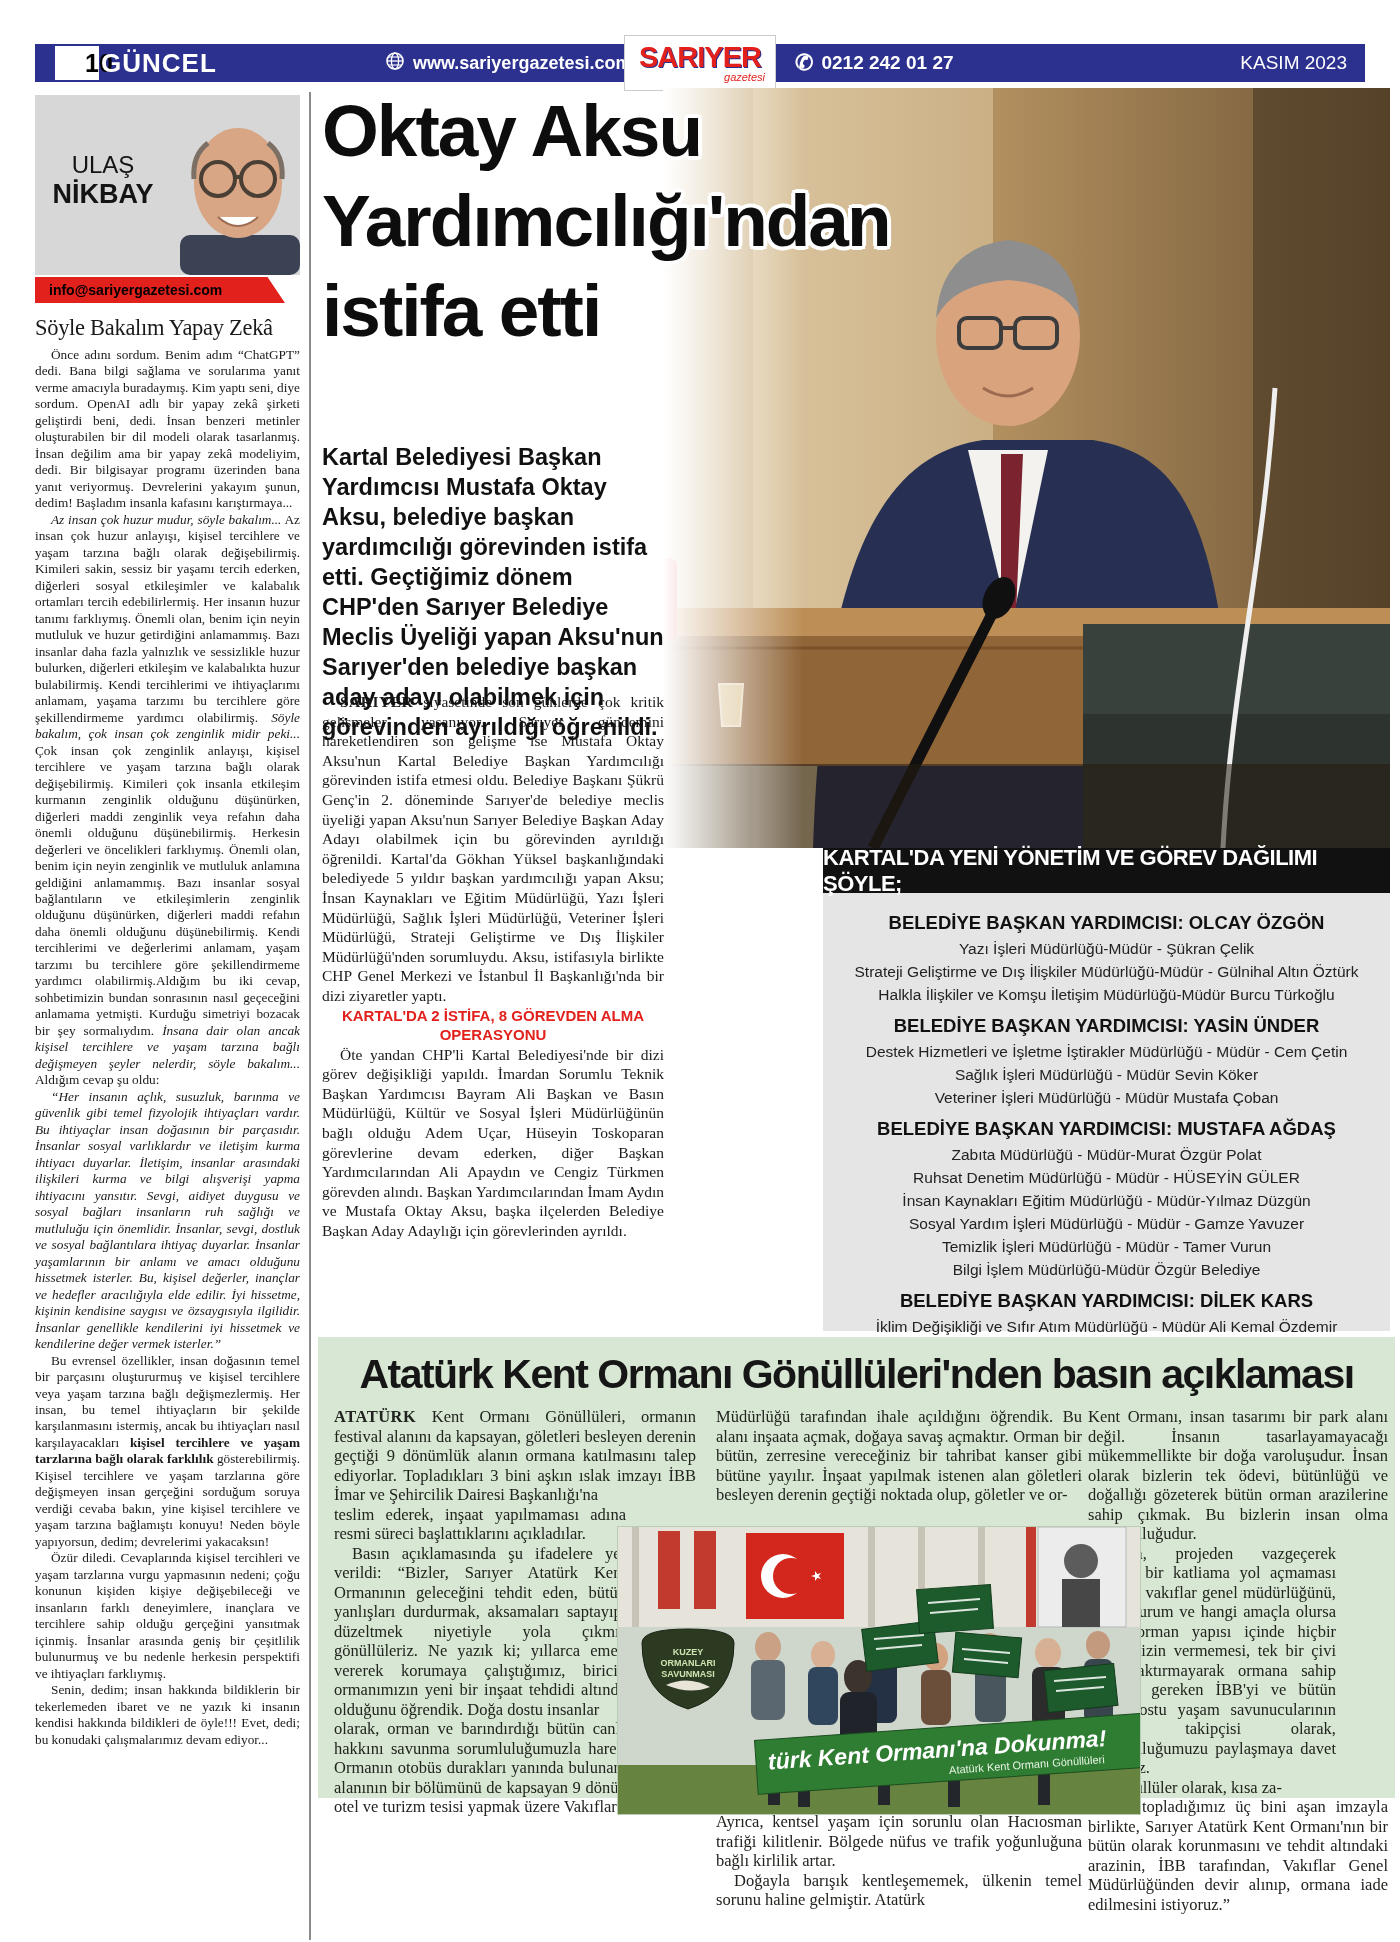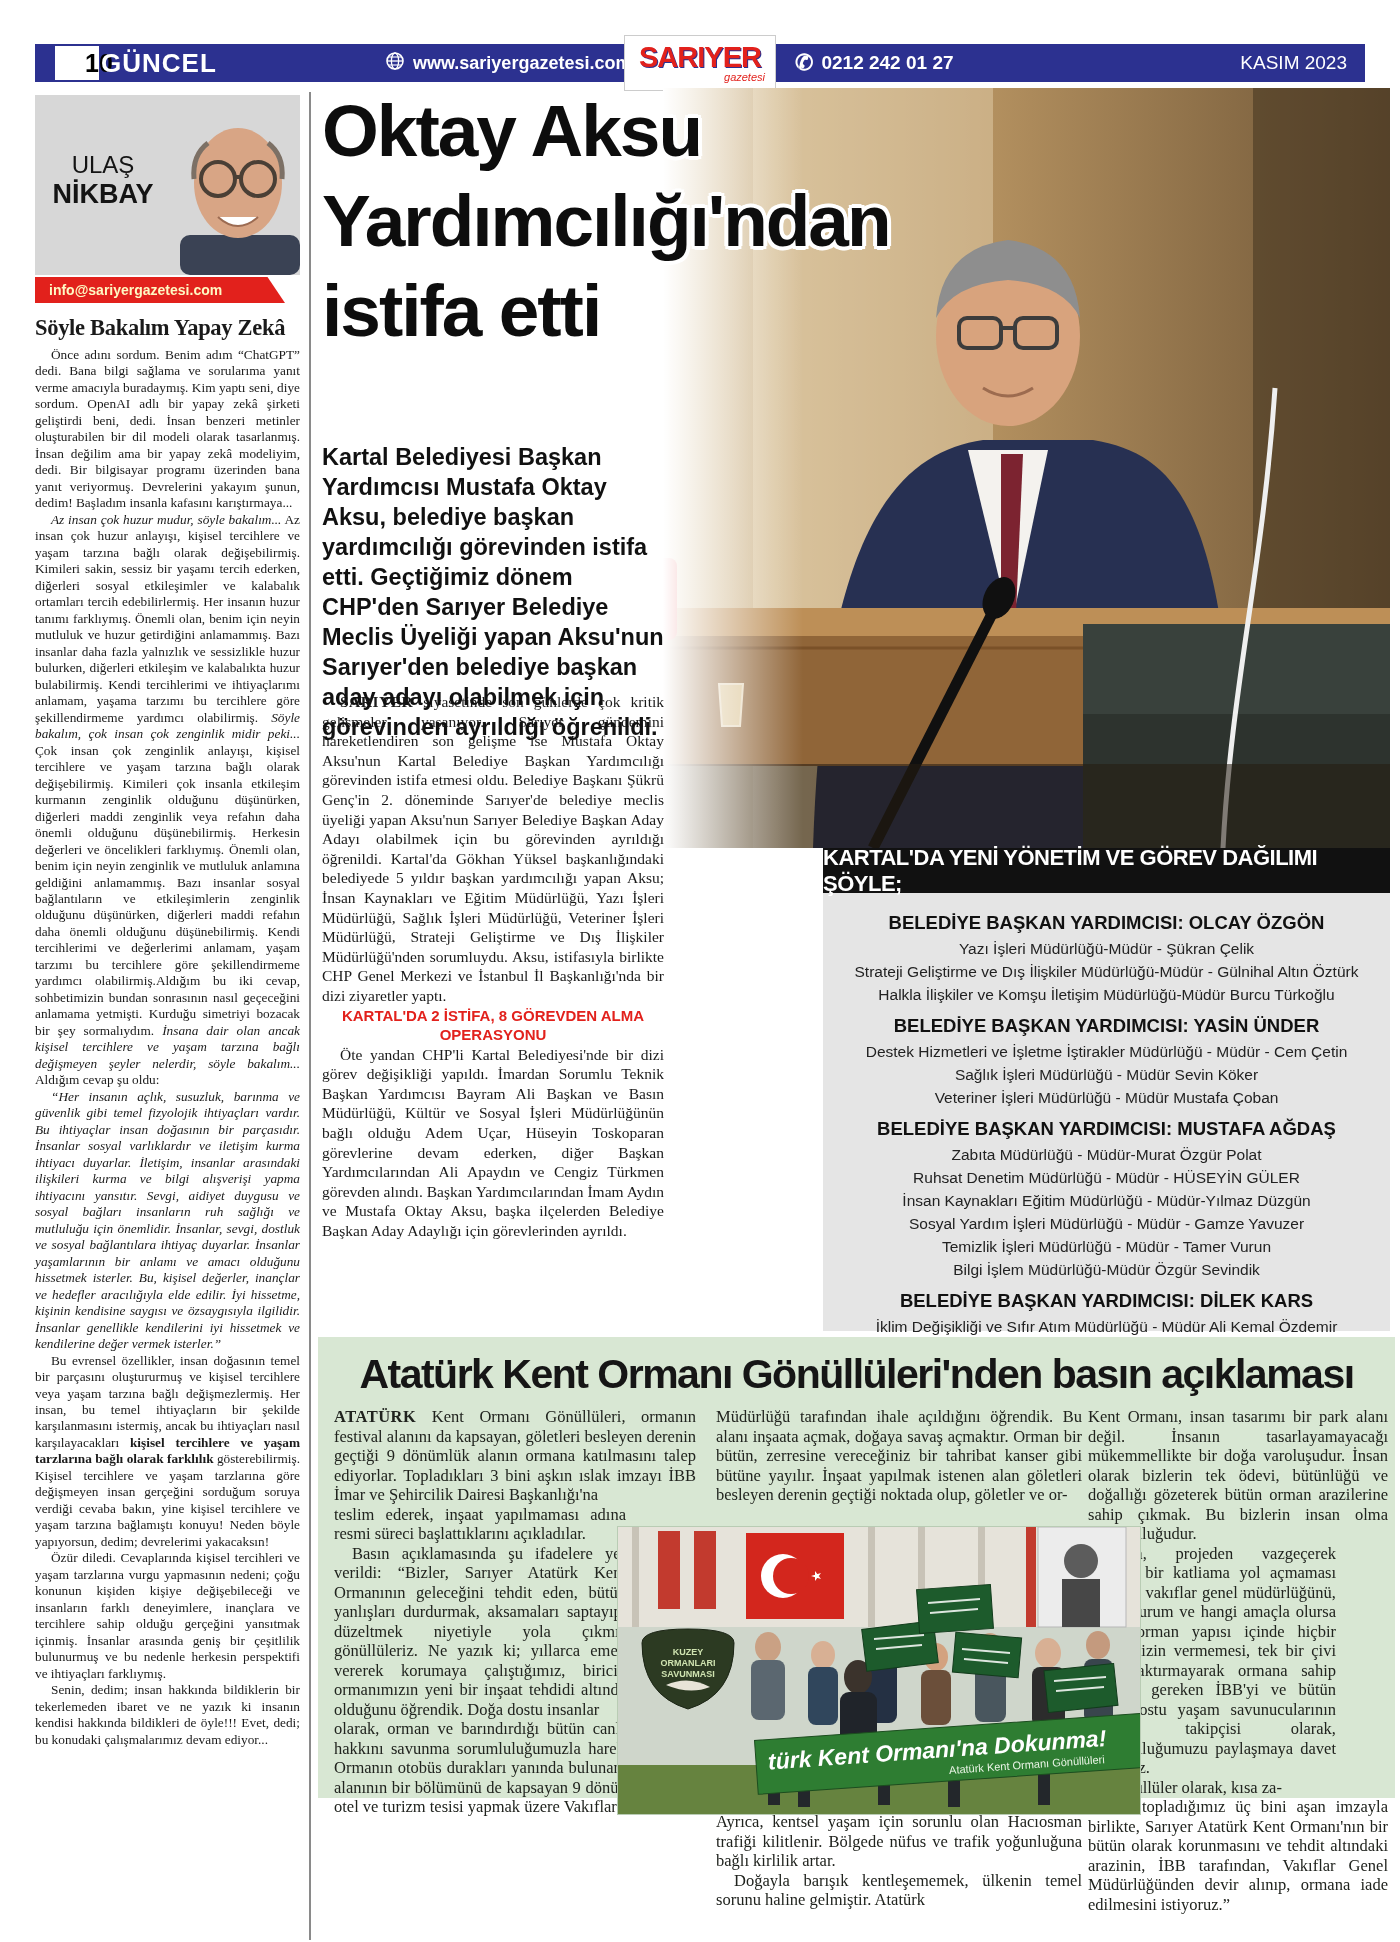--- a/index.html
+++ b/index.html
@@ -23,25 +23,25 @@
          color:#fff;font-size:19px;}
   .logobox{position:absolute;left:590px;top:-8px;width:150px;height:54px;background:#fff;
            box-shadow:0 0 0 1px #ccc;display:flex;flex-direction:column;align-items:center;justify-content:center;}
   .logomain{color:#e2211c;font-weight:900;font-size:29px;letter-spacing:-1px;line-height:1;
             text-shadow:1px 1px 0 #2c3190;}
   .logosub{color:#e2211c;font-style:italic;font-size:11px;line-height:1;align-self:flex-end;margin-right:10px;}
 
   
   .colwrap{position:absolute;left:35px;top:95px;width:265px;}
   .colphoto{position:relative;width:265px;height:180px;background:#d7d7d7;overflow:hidden;}
-  .ribbon{margin-top:2px;width:250px;height:26px;background:#e2211c;color:#fef9c3;
+  .ribbon{margin-top:2px;width:250px;height:26px;background:#e2211c;color:#000000;
           font-family:"Liberation Sans",sans-serif;font-weight:bold;font-size:14px;
           display:flex;align-items:center;padding-left:14px;
           clip-path:polygon(0 0,93% 0,100% 100%,0 100%);}
-  .coltitle{margin:12px 0 6px 0;font-weight:bold;font-size:22.5px;letter-spacing:-0.3px;}
+  .coltitle{margin:12px 0 6px 0;font-weight:normal;font-size:22.5px;letter-spacing:-0.3px;}
   .colbody{font-size:13.3px;line-height:1.24;text-align:justify;}
   .colbody p{margin:0;text-indent:16px;}
   .colbody .it{font-style:italic;}
   .colbody .bd{font-weight:bold;}
 
   .vrule{position:absolute;left:309px;top:92px;width:2px;height:1848px;background:#8a8a8a;}
 
   
   .mainphoto{position:absolute;left:663px;top:88px;width:727px;height:760px;overflow:hidden;}
   .mainphoto .fadeL{position:absolute;left:0;top:0;width:140px;height:100%;
@@ -214,21 +214,21 @@
         <div class="pg-head" data-interactable="false">BELEDİYE BAŞKAN YARDIMCISI: YASİN ÜNDER</div>
         <div class="pg-item" data-interactable="false">Destek Hizmetleri ve İşletme İştirakler Müdürlüğü - Müdür - Cem Çetin</div>
         <div class="pg-item" data-interactable="false">Sağlık İşleri Müdürlüğü - Müdür Sevin Köker</div>
         <div class="pg-item" data-interactable="false">Veteriner İşleri Müdürlüğü - Müdür Mustafa Çoban</div>
         <div class="pg-head" data-interactable="false">BELEDİYE BAŞKAN YARDIMCISI: MUSTAFA AĞDAŞ</div>
         <div class="pg-item" data-interactable="false">Zabıta Müdürlüğü - Müdür-Murat Özgür Polat</div>
         <div class="pg-item" data-interactable="false">Ruhsat Denetim Müdürlüğü - Müdür - HÜSEYİN GÜLER</div>
         <div class="pg-item" data-interactable="false">İnsan Kaynakları Eğitim Müdürlüğü - Müdür-Yılmaz Düzgün</div>
         <div class="pg-item" data-interactable="false">Sosyal Yardım İşleri Müdürlüğü - Müdür - Gamze Yavuzer</div>
         <div class="pg-item" data-interactable="false">Temizlik İşleri Müdürlüğü - Müdür - Tamer Vurun</div>
-        <div class="pg-item" data-interactable="false">Bilgi İşlem Müdürlüğü-Müdür Özgür Sevindik</div>
+        <div class="pg-item" data-interactable="false">Bilgi İşlem Müdürlüğü-Müdür Özgür Belediye</div>
         <div class="pg-head" data-interactable="false">BELEDİYE BAŞKAN YARDIMCISI: DİLEK KARS</div>
         <div class="pg-item" data-interactable="false">İklim Değişikliği ve Sıfır Atım Müdürlüğü - Müdür Ali Kemal Özdemir</div>
         <div class="pg-item" data-interactable="false">Kreş Müdürlüğü - Müdür - Halil Kıraç</div>
         <div class="pg-item" data-interactable="false">Kadın ve Aile Hizmetleri Müdürlüğü - Müdür - Deniz Karacan</div>
       </div>
   </div>
 
   <div class="green" data-interactable="false">
     <div class="ghead" data-interactable="false">Atatürk Kent Ormanı Gönüllüleri'nden basın açıklaması</div>
 

